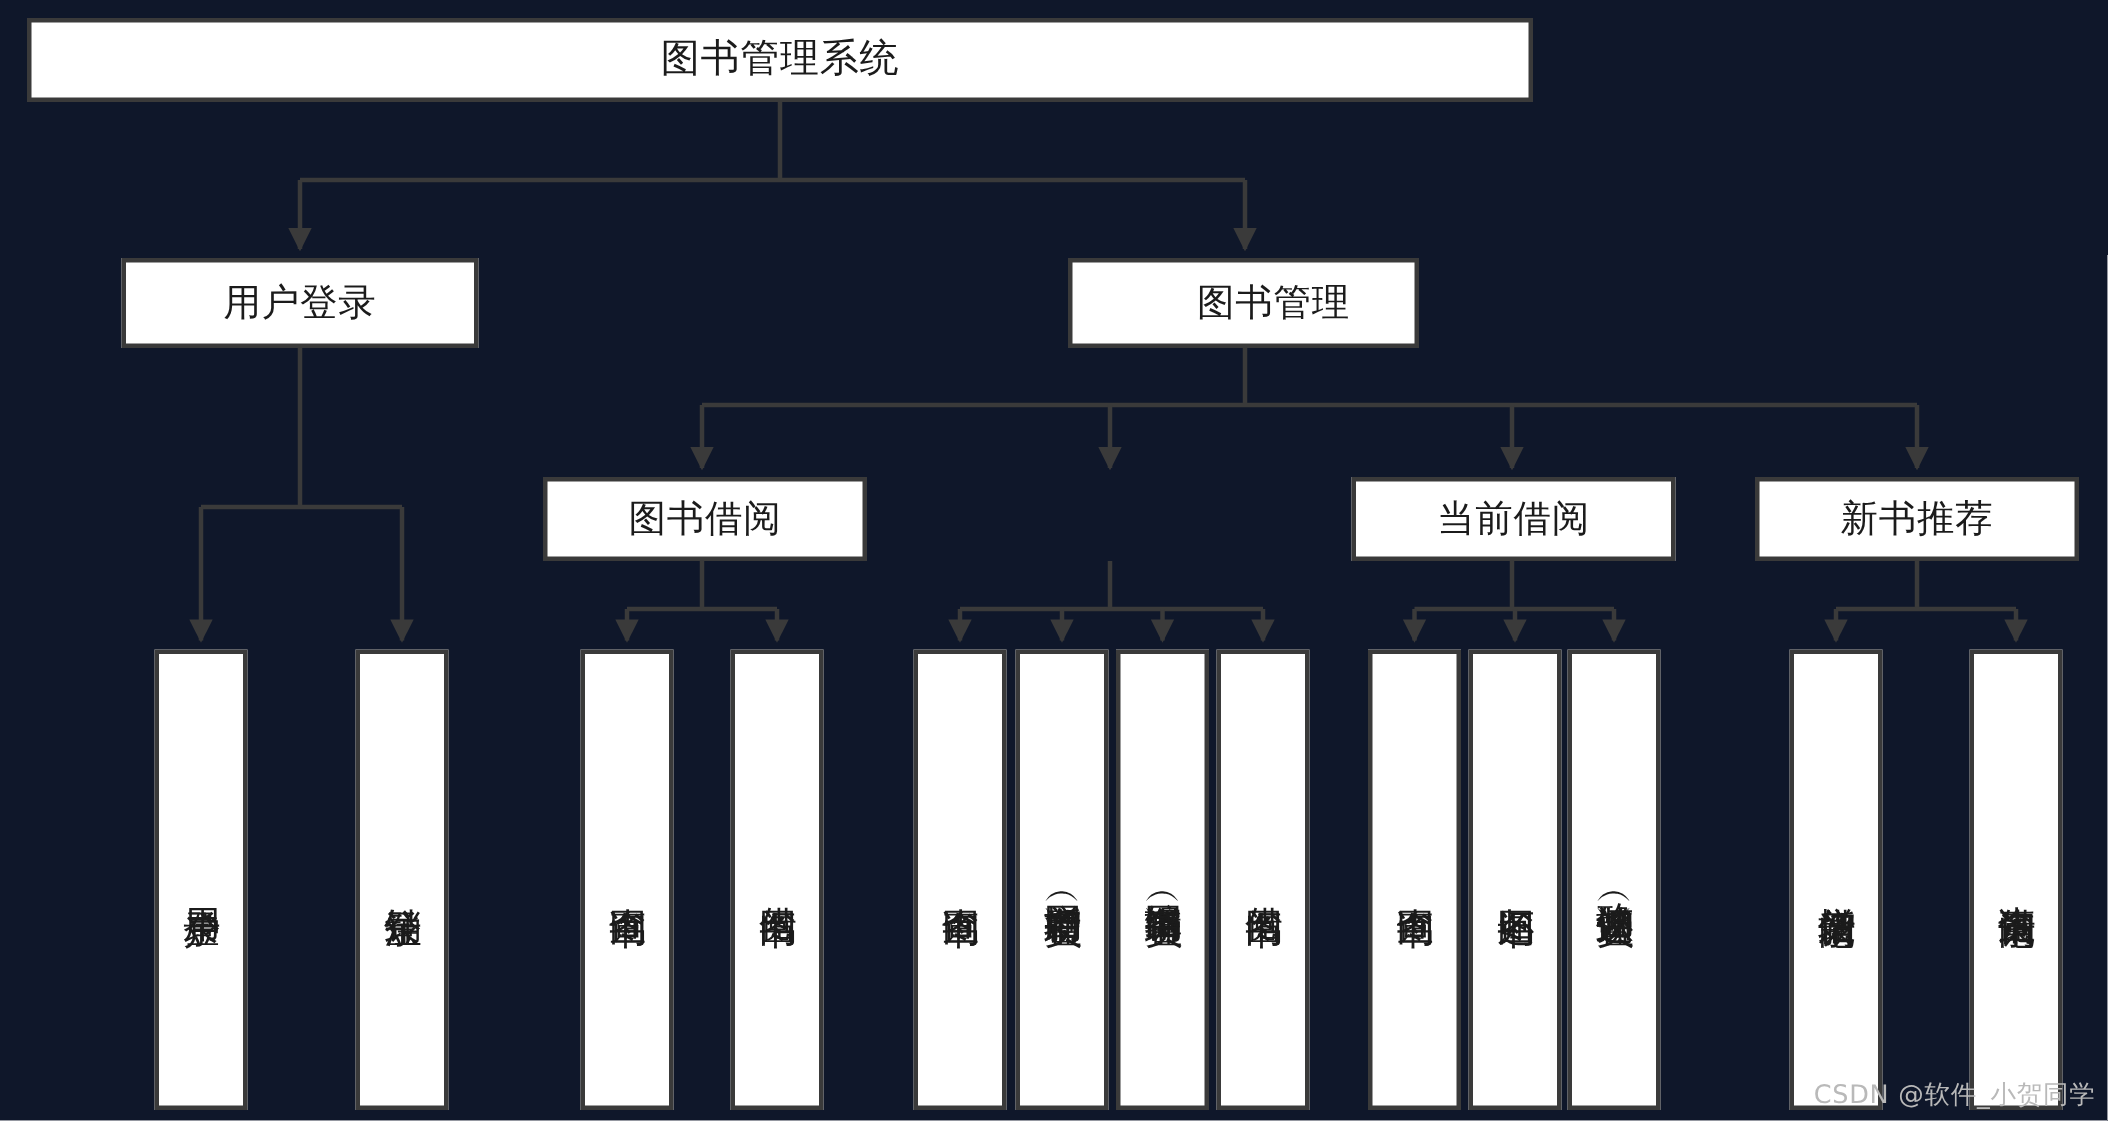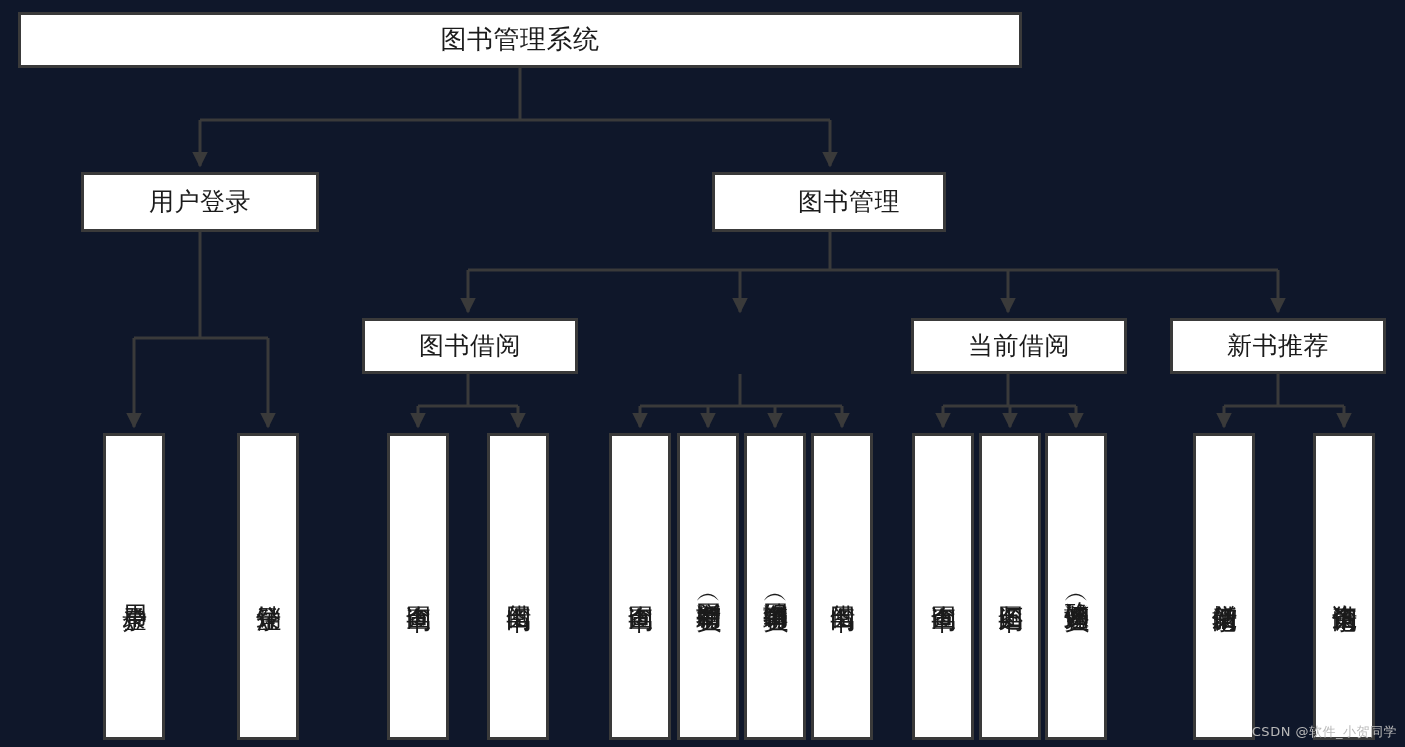--- a/index.html
+++ b/index.html
@@ -61,21 +61,21 @@
     text-orientation: upright;
     font-size: 25px;
     line-height: 1.05;
     letter-spacing: 1px;
     max-height: 290px;
   }
   .watermark {
     position: absolute;
     right: 8px;
     bottom: 6px;
-    font-size: 13px;
+    font-size: 17px;
     color: #b9b9b9;
     letter-spacing: 0.5px;
     white-space: nowrap;
     font-family: "DejaVu Sans", "Liberation Sans", sans-serif;
   }
 </style>
 </head>
 <body>
 
 <div id="canvas">
@@ -140,21 +140,21 @@
 
   <div class="node horiz" style="left:712px; top:172px; width:234px; height:60px;padding-left:40px;">
     <span class="label">图书管理</span>
   </div>
 
   <div class="node horiz" style="left:362px; top:318px; width:216px; height:56px;">
     <span class="label">图书借阅</span>
   </div>
 
 
-  <div class="node horiz" style="left:901px; top:318px; width:216px; height:56px;margin-left:10px;">
+  <div class="node horiz" style="left:901px; top:318px; width:216px; height:56px;">
     <span class="label">当前借阅</span>
   </div>
 
   <div class="node horiz" style="left:1170px; top:318px; width:216px; height:56px;">
     <span class="label">新书推荐</span>
   </div>
 
   <div class="node vert" style="left:103px; top:433px; width:62px; height:307px;">
     <span class="label">用户登录</span>
   </div>

